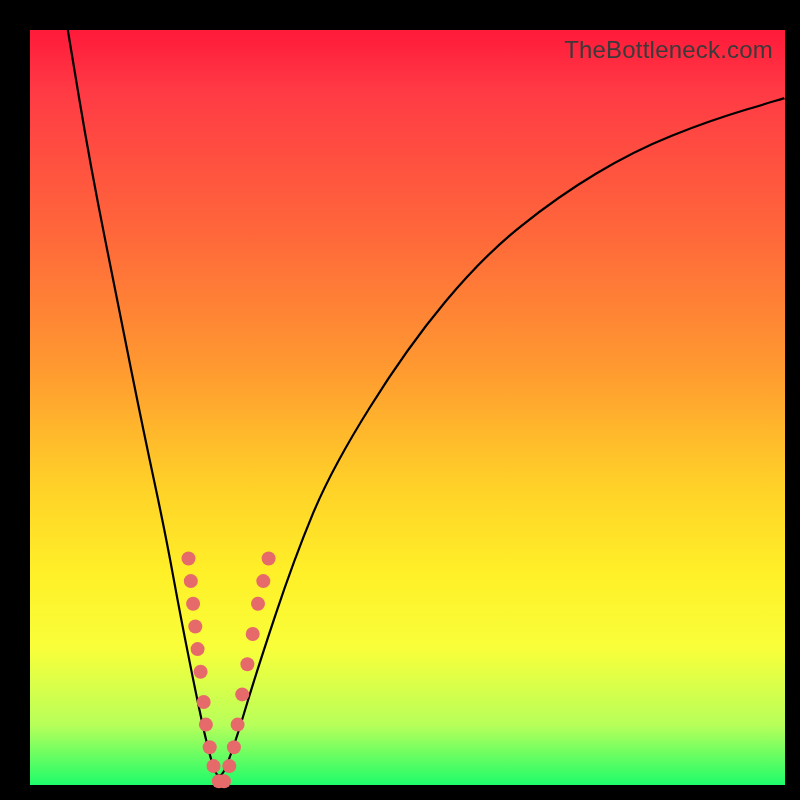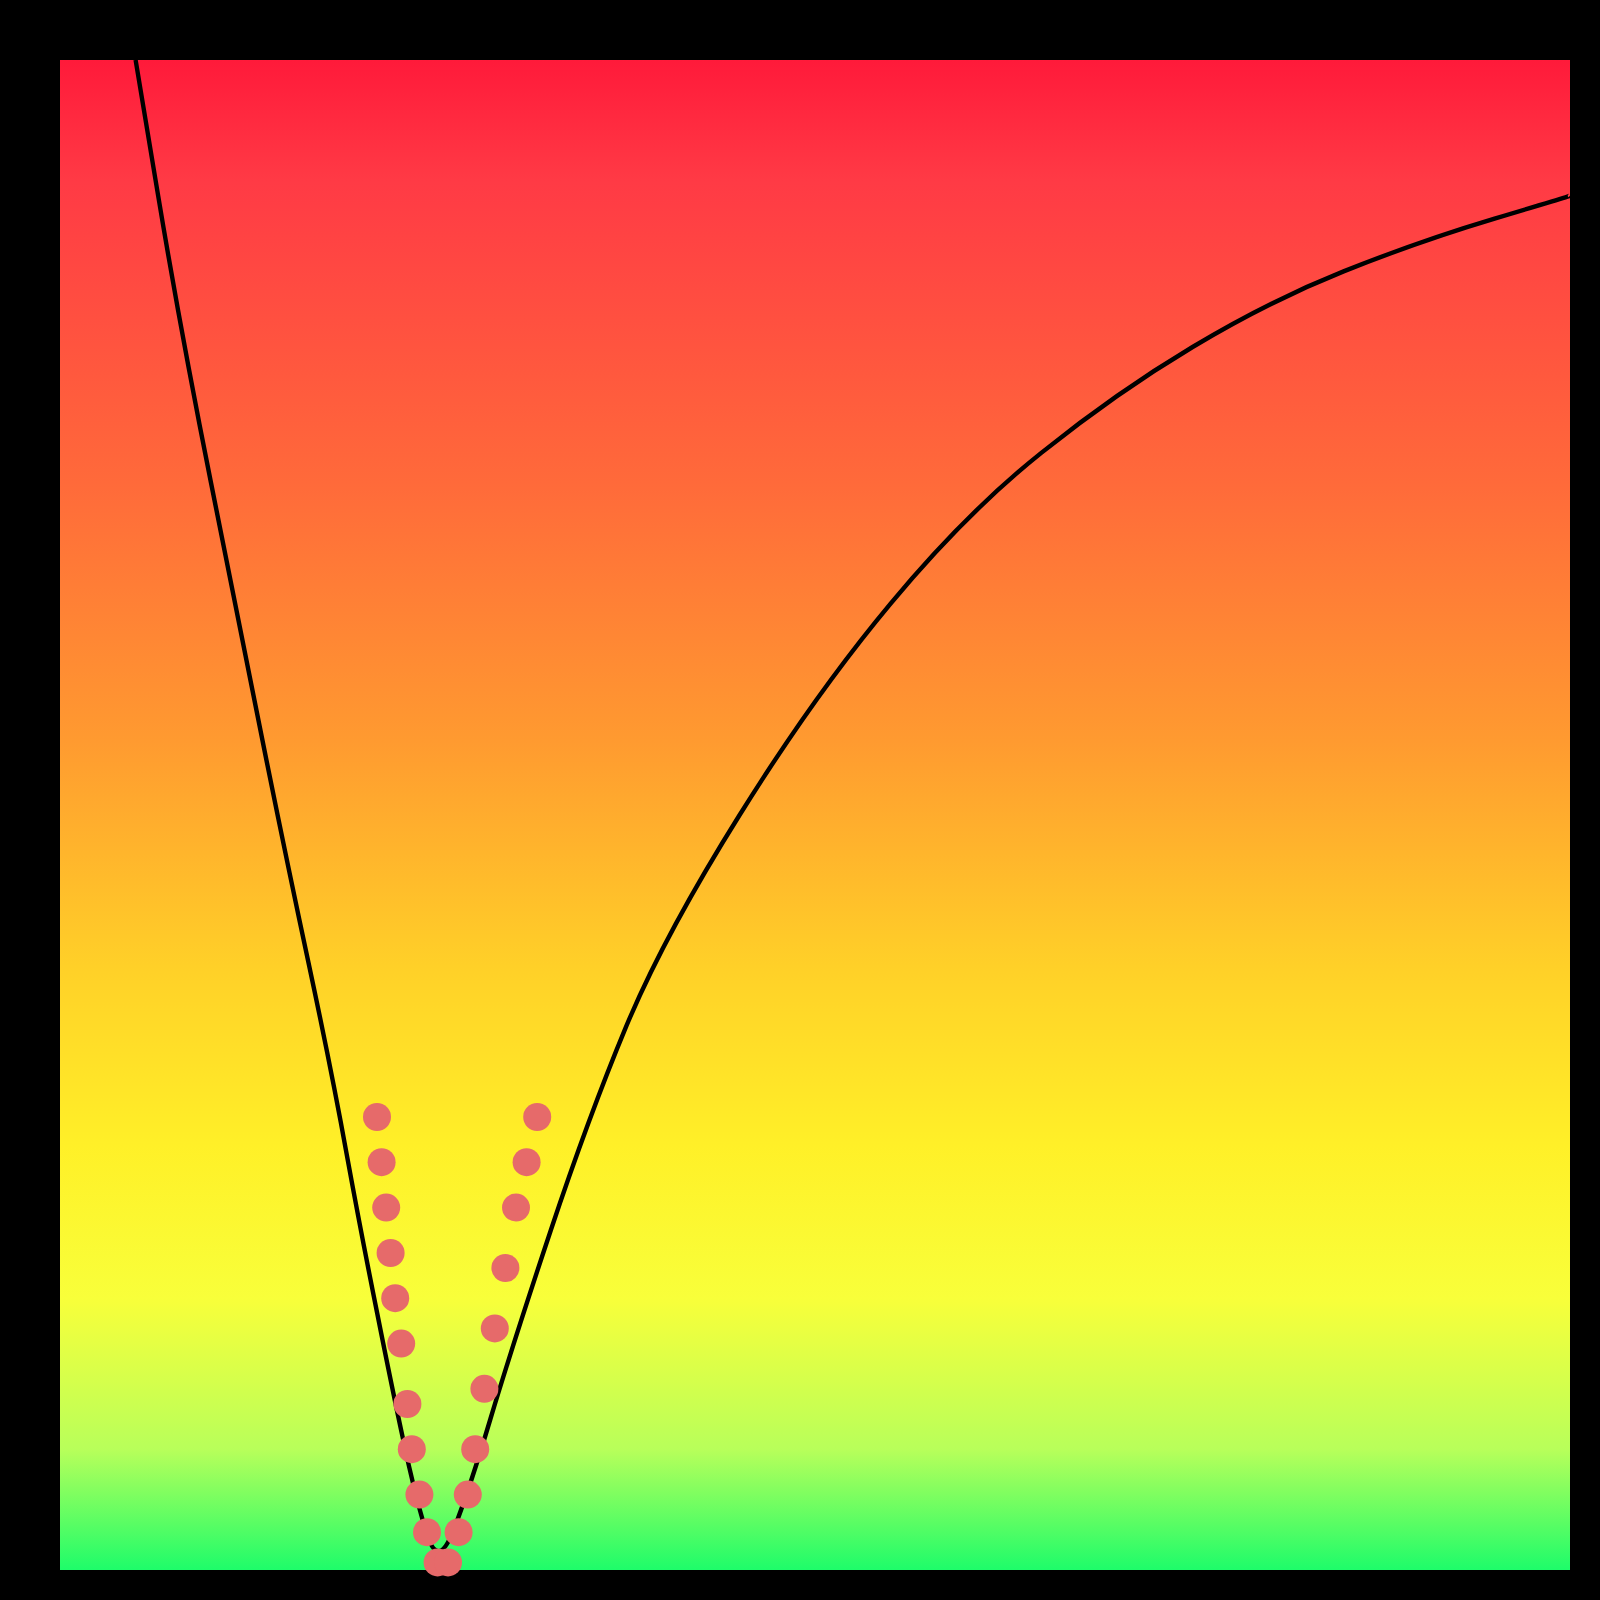--- a/index.html
+++ b/index.html
@@ -63,20 +63,21 @@
   .marker {
     fill: #e66a6a;
     stroke: none;
   }
 </style>
 </head>
 <body>
 
 <div class="frame">
   <div class="plot-area">
+    <div class="watermark">TheBottleneck.com</div>
 
     <svg class="curve" viewBox="0 0 755 755" preserveAspectRatio="none">
       <path id="curve-path" class="curve-path" d="M 37.8 0.0 Q 37.8 0.0 49.1 68.0 Q 60.4 135.9 75.5 211.4 Q 90.6 286.9 101.9 343.5 Q 113.3 400.2 124.6 453.0 Q 135.9 505.9 143.4 547.4 Q 151.0 588.9 158.6 626.6 Q 166.1 664.4 171.8 690.8 Q 177.4 717.3 183.1 736.1 Q 188.8 755.0 196.3 736.1 Q 203.9 717.3 215.2 679.5 Q 226.5 641.8 245.4 585.1 Q 264.3 528.5 283.1 483.2 Q 302.0 437.9 339.8 377.5 Q 377.5 317.1 415.3 271.8 Q 453.0 226.5 490.8 196.3 Q 528.5 166.1 566.3 143.5 Q 604.0 120.8 641.8 105.7 Q 679.5 90.6 717.3 79.3 T 755.0 67.9"></path>
       <g id="markers-group">
           <circle cx="158.5" cy="528.5" r="7" class="marker"></circle>
           <circle cx="160.8" cy="551.1" r="7" class="marker"></circle>
           <circle cx="163.1" cy="573.8" r="7" class="marker"></circle>
           <circle cx="165.3" cy="596.5" r="7" class="marker"></circle>
           <circle cx="167.6" cy="619.1" r="7" class="marker"></circle>
           <circle cx="170.6" cy="641.8" r="7" class="marker"></circle>

